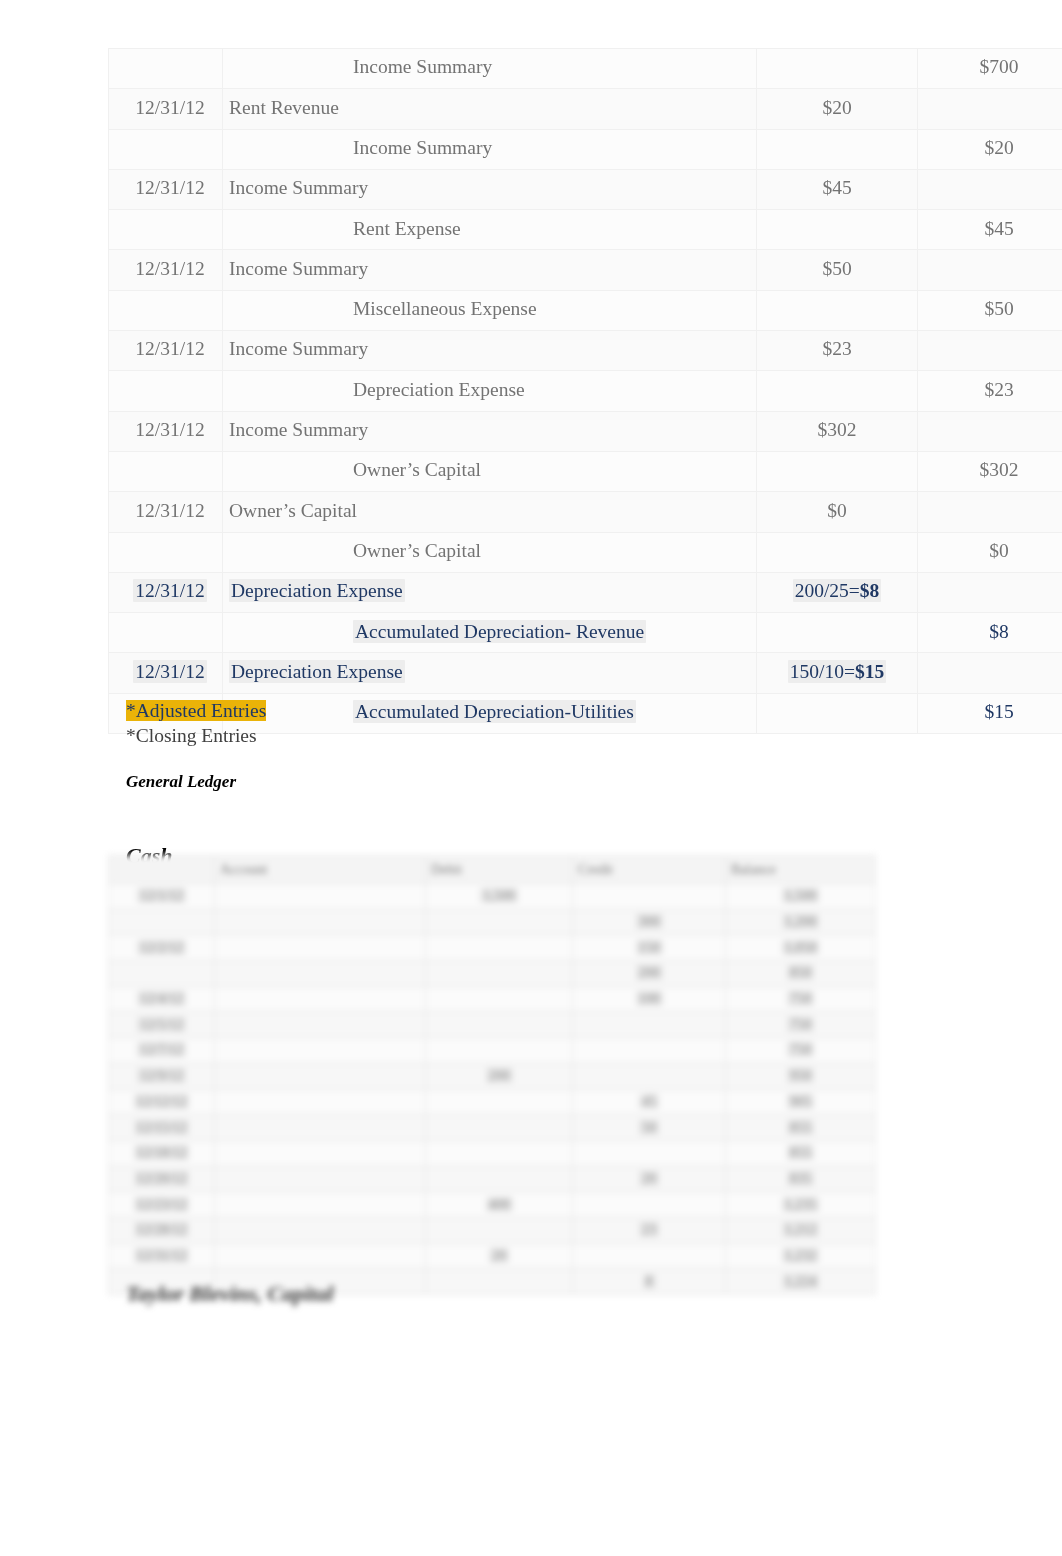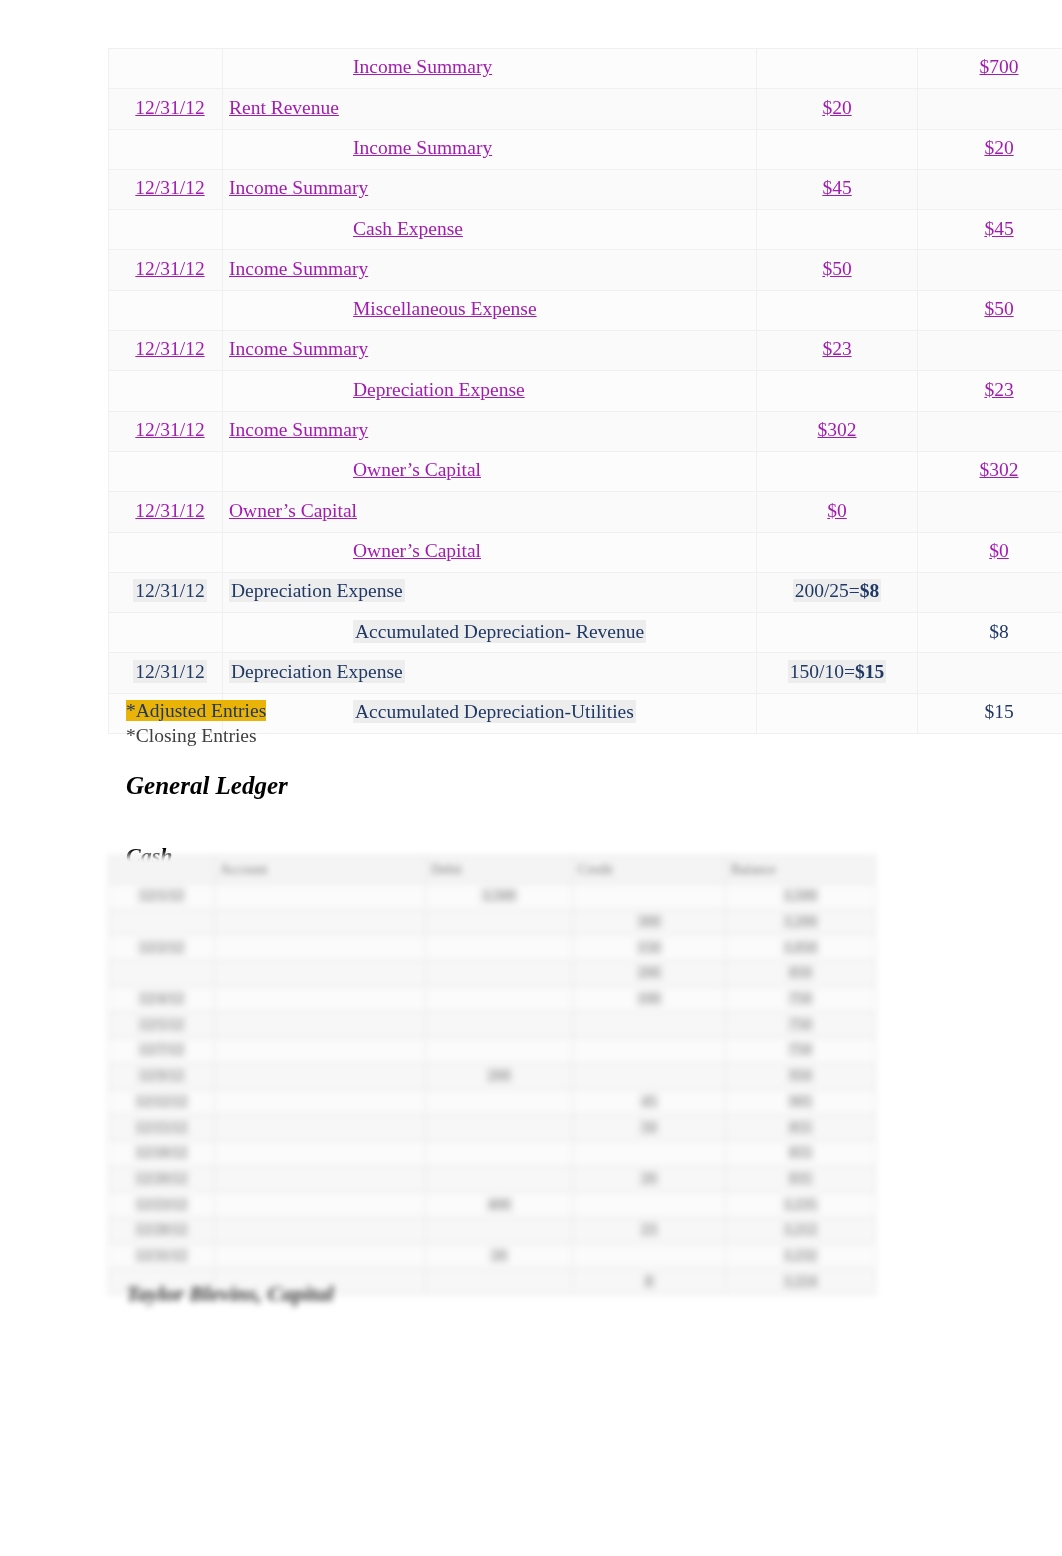--- a/index.html
+++ b/index.html
@@ -34,21 +34,21 @@
     vertical-align: middle;
     font-size: 19.5px;
     line-height: 1.05;
     white-space: nowrap;
   }
   .col-date   { width: 104px; text-align: center;   padding-left: 9px !important; }
   .col-acct   { width: 403px; text-align: left;   padding-left: 6px !important; }
   .col-debit  { width: 160px; text-align: center; }
   .col-credit { width: 162px; text-align: center; }
 
-  .r-red  { color: #a21caf; text-decoration: underline; }
+  .r-red  { color: #737373; }
   .r-navy { color: #1f3864; }
 
   .indent { padding-left: 130px !important; }
 
   .hl {
     background: #ededed;
     padding: 1px 2px;
     border-radius: 1px;
   }
   .bold { font-weight: bold; }
@@ -66,21 +66,21 @@
     line-height: 1.28;
   }
   .notes .note-adj  { color: #1f3864; background: #eab308; }
   .notes .note-clos { color: #404040; }
 
   
   .h-gl {
     position: absolute;
     left: 126px;
     top: 772px;
-    font-size: 25px;
+    font-size: 17px;
     font-weight: bold;
     font-style: italic;
     color: #000000;
   }
   .h-cash {
     position: absolute;
     left: 126px;
     top: 843px;
     font-size: 22px;
     font-weight: bold;
@@ -171,21 +171,21 @@
           <td class="col-credit r-red"><span>$20</span></td>
         </tr>
         <tr>
           <td class="col-date r-red"><span>12/31/12</span></td>
           <td class="col-acct r-red"><span>Income Summary</span></td>
           <td class="col-debit r-red"><span>$45</span></td>
           <td class="col-credit r-red"></td>
         </tr>
         <tr>
           <td class="col-date r-red"></td>
-          <td class="col-acct r-red indent"><span>Cash Expense</span></td>
+          <td class="col-acct r-red indent"><span>Rent Expense</span></td>
           <td class="col-debit r-red"></td>
           <td class="col-credit r-red"><span>$45</span></td>
         </tr>
         <tr>
           <td class="col-date r-red"><span>12/31/12</span></td>
           <td class="col-acct r-red"><span>Income Summary</span></td>
           <td class="col-debit r-red"><span>$50</span></td>
           <td class="col-credit r-red"></td>
         </tr>
         <tr>

